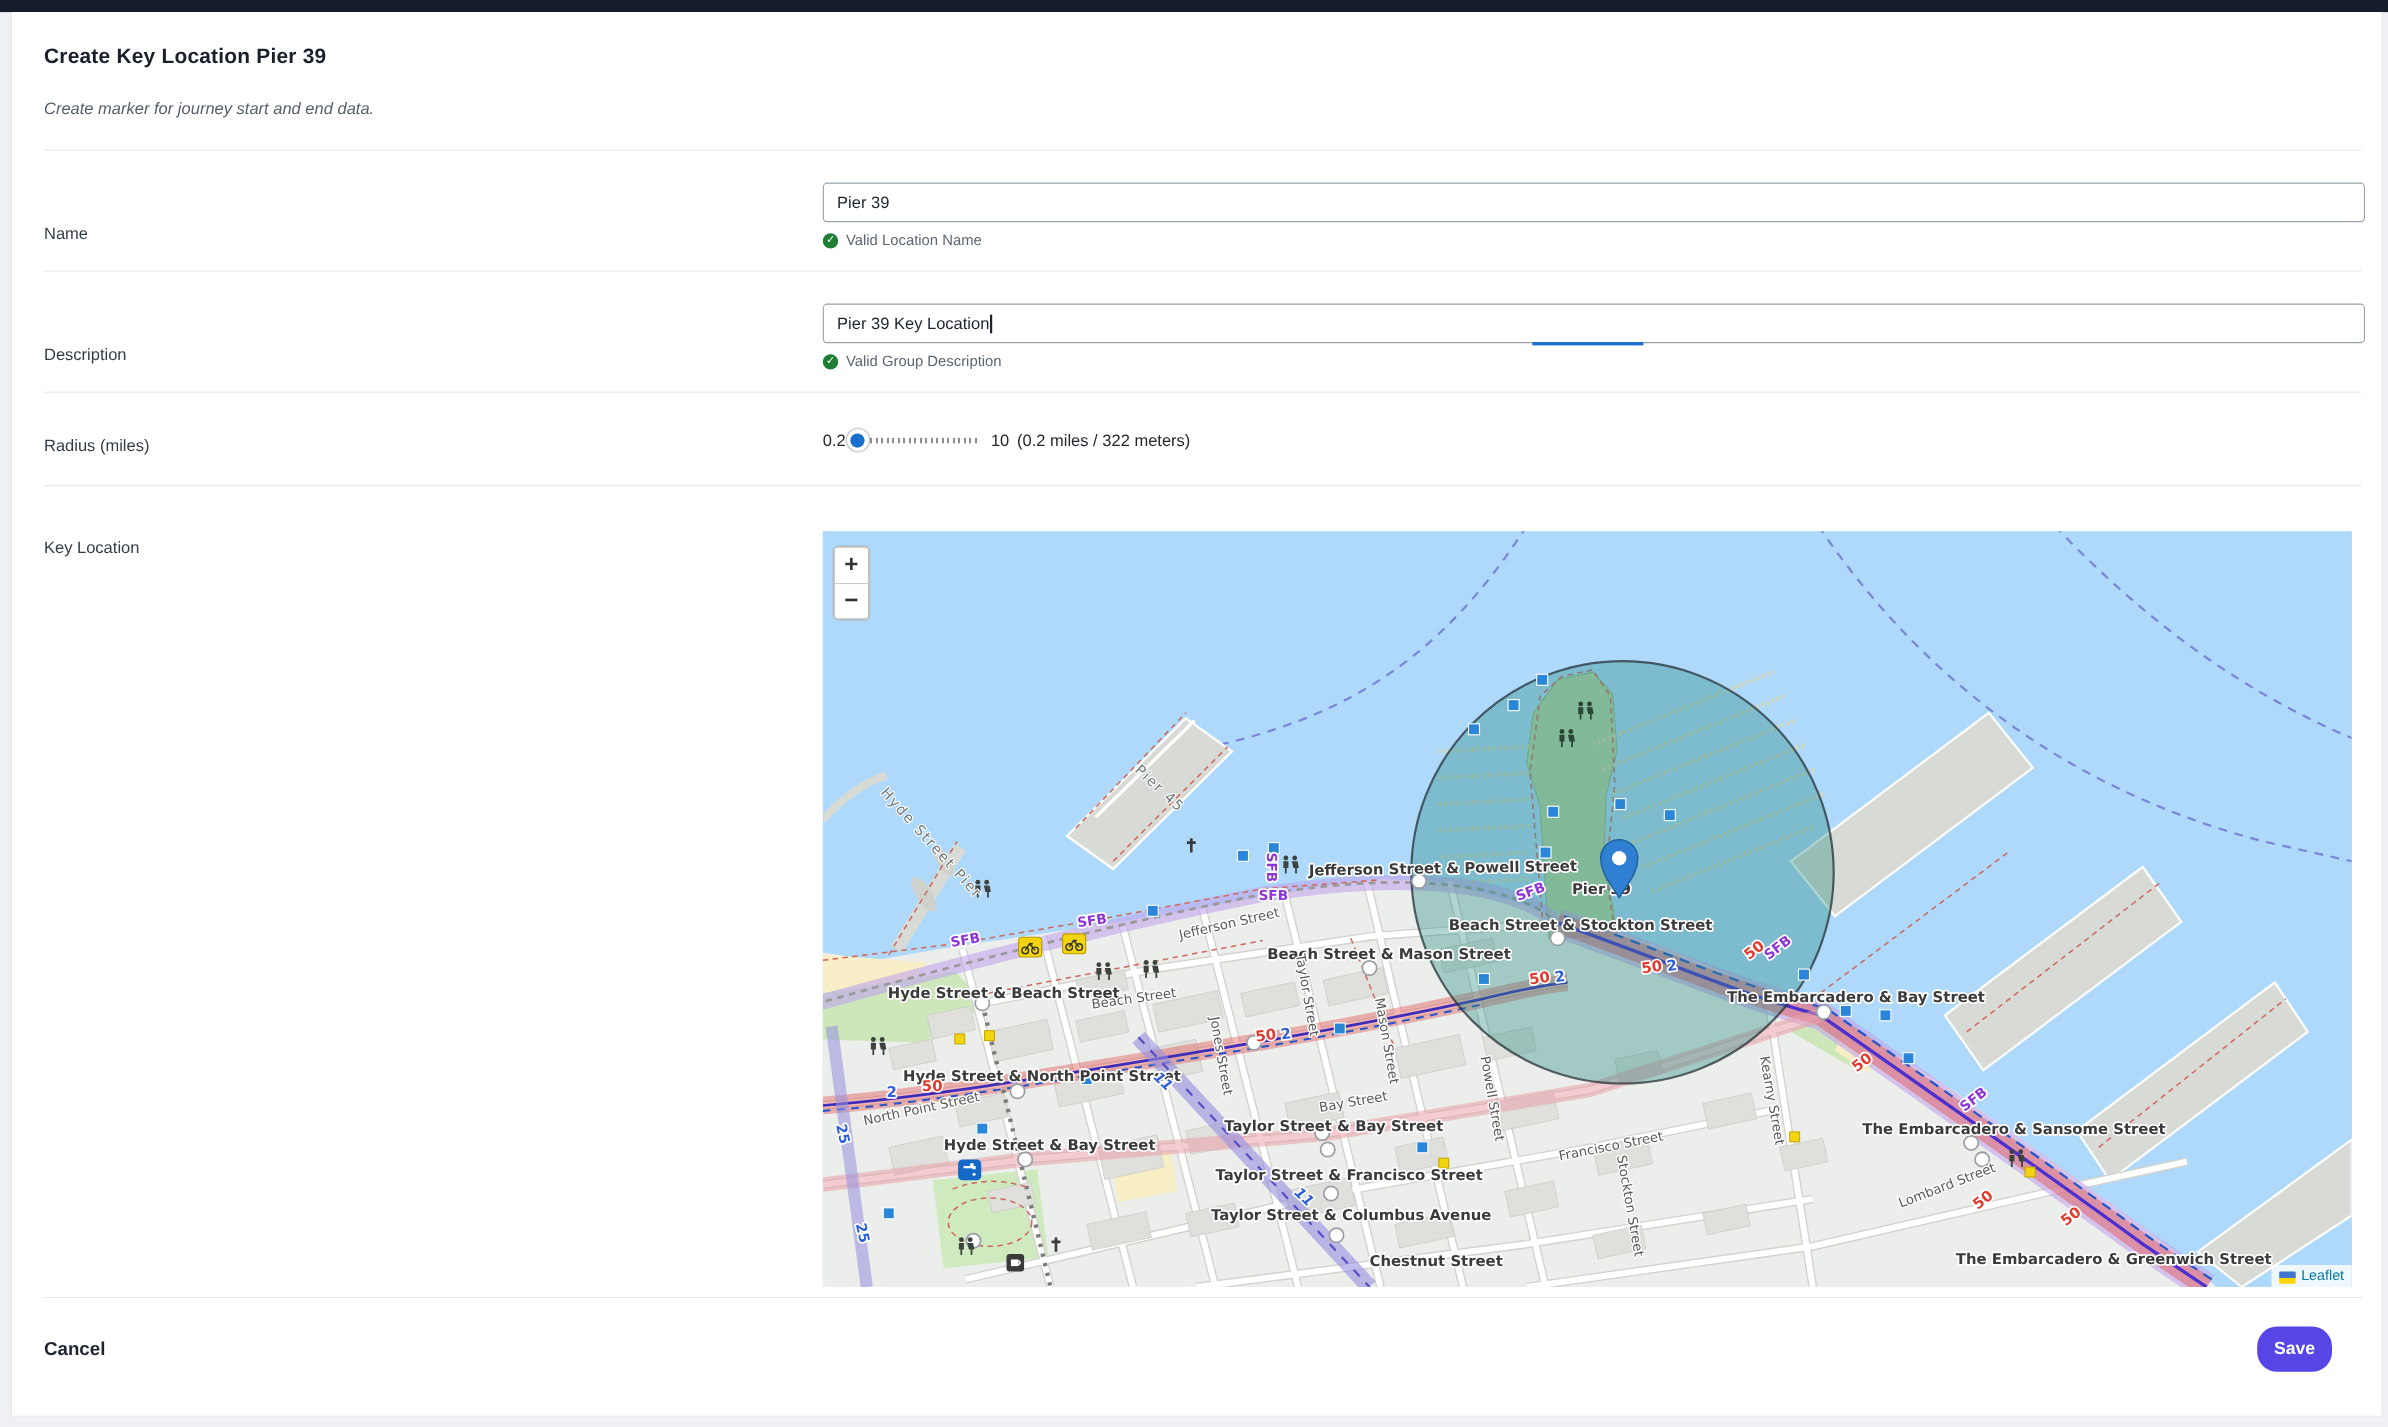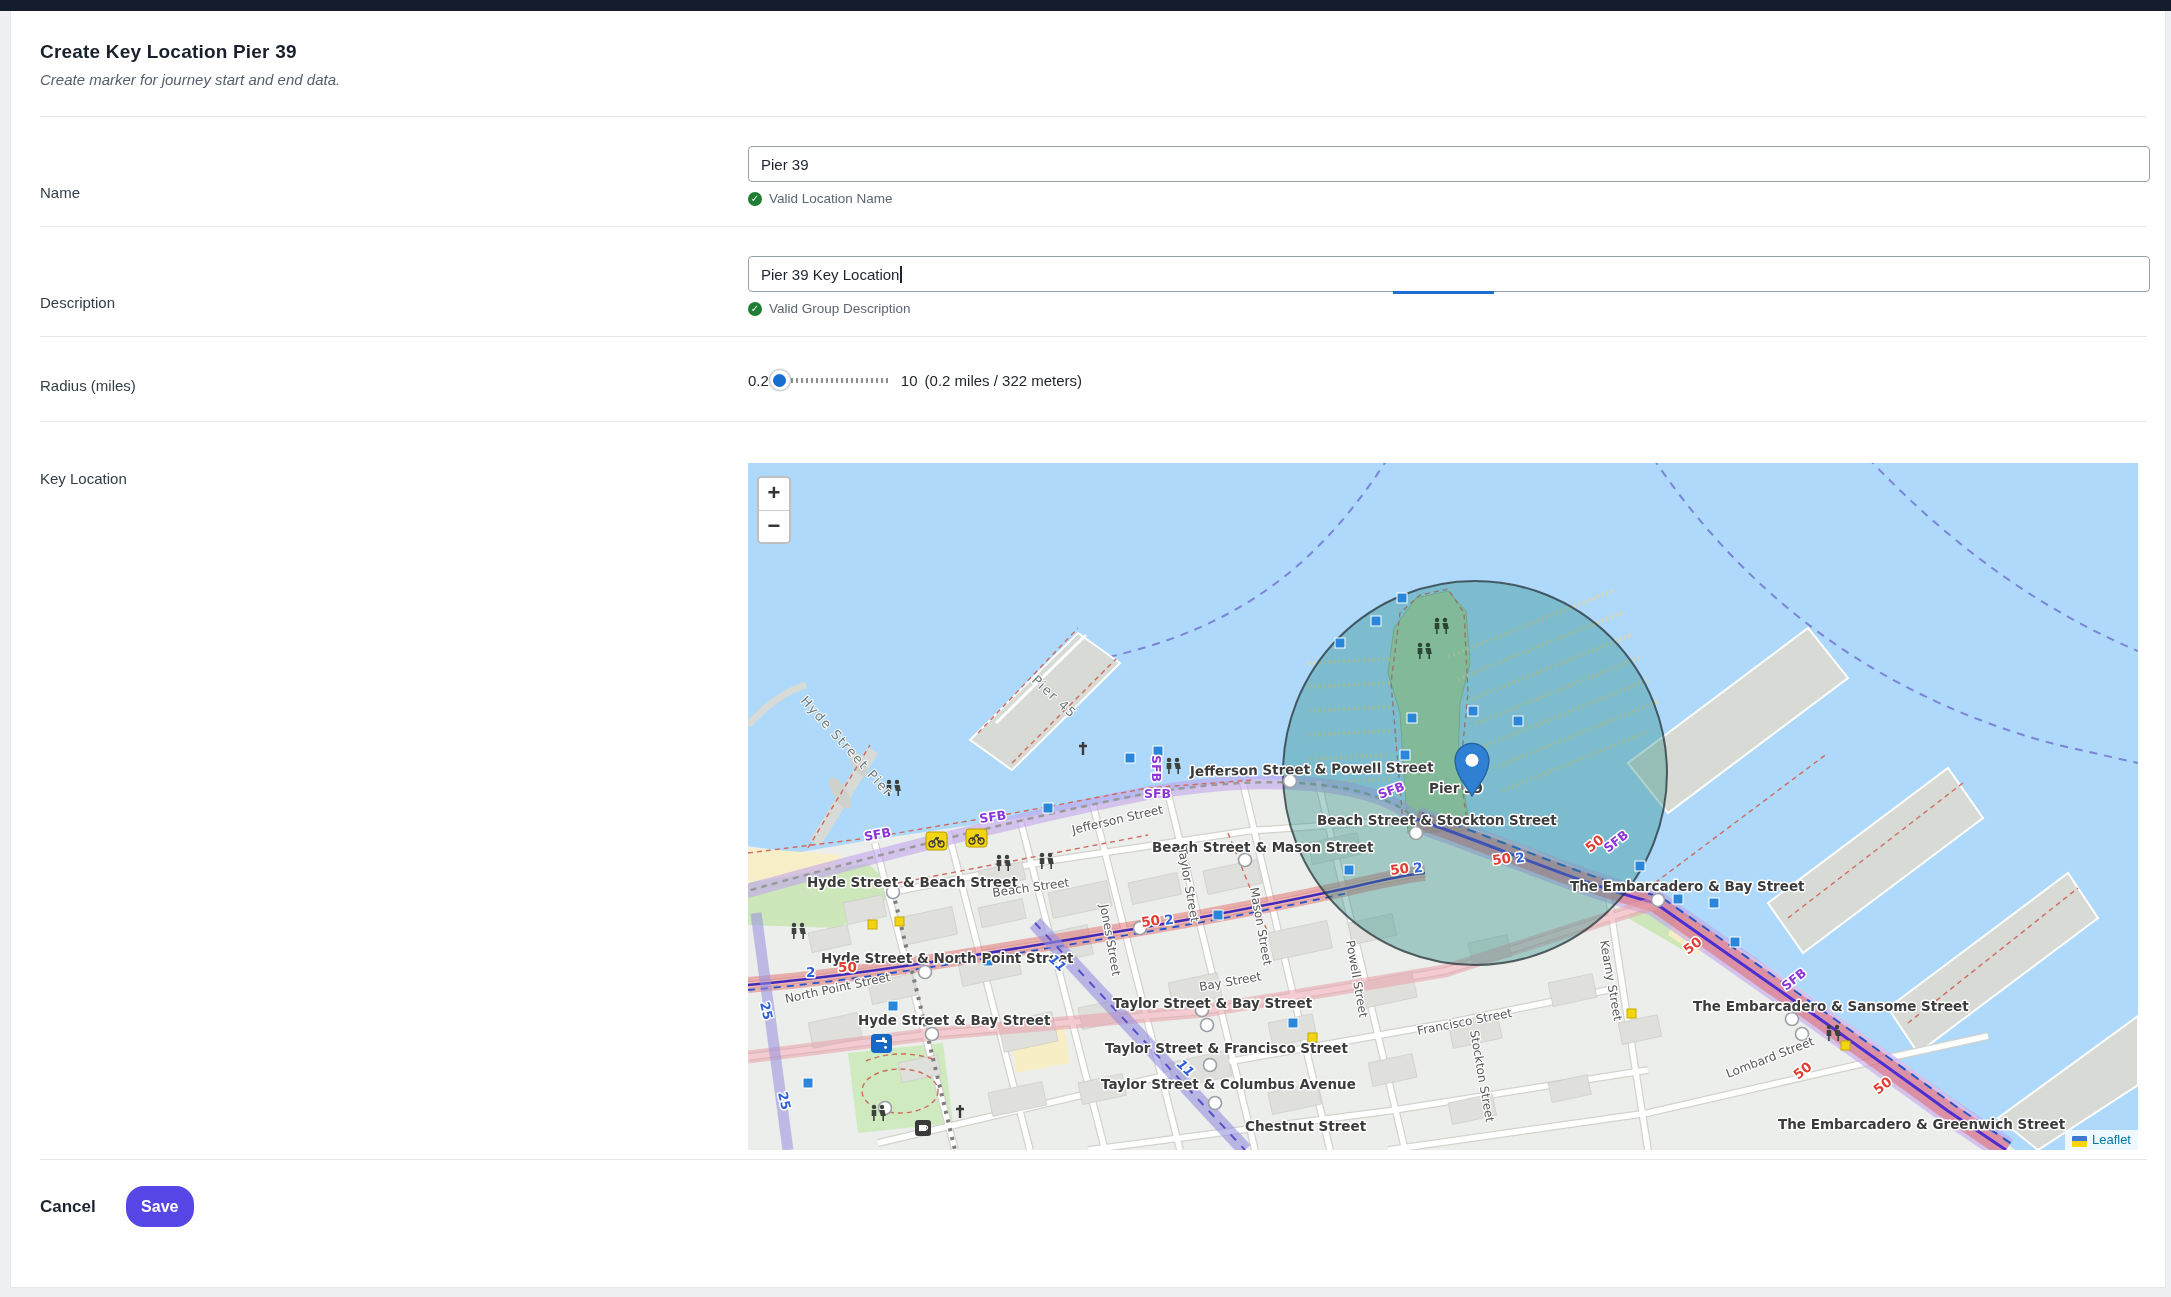--- a/index.html
+++ b/index.html
@@ -5,21 +5,21 @@
   :root{
     --accent:#5546e5; --success:#1e7e34; --topbar:#151c2c; --water:#aed9fa;
     --circle:#2d8f86; --marker:#2f7fd2; --leaflet-link:#0078a8; --focusline:#1b6fd0;
   }
   *{box-sizing:border-box;margin:0;padding:0}
   body{font-family:"Liberation Sans","DejaVu Sans",sans-serif;background:#eef0f4;width:2171px;height:1297px;position:relative;overflow:hidden}
   .topbar{position:absolute;left:0;top:0;width:2171px;height:11px;background:var(--topbar)}
   .card{position:absolute;left:10px;top:11px;width:2156px;height:1277px;background:#fff;border:1px solid #e4e7eb;border-top:none}
   .card-inner{padding:0 18px 0 29px}
   .page-title{padding-top:30px;font-size:19px;font-weight:bold;color:#19202b;letter-spacing:.2px}
-  .page-subtitle{margin-top:8px;font-size:15px;font-style:italic;color:#555f6b}
+  .page-subtitle{margin-top:28px;font-size:15px;font-style:italic;color:#555f6b}
   .row{display:flex;border-top:1px solid #e5e8ec}
   .row-label{width:708px;font-size:15px;color:#333d47;flex:none}
   .row-control{flex:1;min-width:0}
   .r-first{margin-top:28px;border-top:1px solid #e5e8ec}
   .pt-name{padding-top:29px;padding-bottom:20px}
   .pt-name .row-label{padding-top:38px}
   .pt-radius{padding-top:32px;padding-bottom:27px}
   .pt-radius .row-label{padding-top:8px}
   .pt-map{padding-top:41px;padding-bottom:9px}
   .pt-map .row-label{padding-top:7px}
@@ -39,21 +39,21 @@
   .slider-max{margin-left:12px}
   .slider-detail{margin-left:7px}
   .map-frame{position:relative;width:1390px;height:687px;background:var(--water);overflow:hidden}
   .map-frame svg{display:block}
   .leaflet-ctl{position:absolute;left:9px;top:13px;width:34px;border:2px solid rgba(0,0,0,.25);border-radius:5px;background:#fff;overflow:hidden}
   .leaflet-btn{display:block;width:30px;height:32px;text-align:center;line-height:30px;font-size:22px;font-weight:bold;color:#333;text-decoration:none;background:#fff}
   .leaflet-btn + .leaflet-btn{border-top:1px solid #ccc}
   .leaflet-attr{position:absolute;right:0;bottom:0;background:rgba(255,255,255,.8);padding:2px 7px 3px 7px;font-size:13px;display:flex;align-items:flex-end;gap:5px}
   .leaflet-attr a{color:var(--leaflet-link);text-decoration:none}
   .ua-flag{width:15px;height:11px;display:inline-block;background:linear-gradient(#3f76d2 0 50%,#ffd500 50% 100%);border-radius:1px}
-  .footer{display:flex;justify-content:flex-start;align-items:center;border-top:1px solid #e5e8ec;padding:26px 27px 0 0;gap:30px}
+  .footer{display:flex;justify-content:space-between;align-items:center;border-top:1px solid #e5e8ec;padding:26px 27px 0 0;gap:30px}
   .btn-cancel{font-size:17px;font-weight:bold;color:#1d2430;background:none;border:none;cursor:pointer;font-family:inherit}
   .btn-save{width:68px;height:41px;background:var(--accent);color:#fff;border:none;border-radius:18px;font-size:16px;font-weight:bold;cursor:pointer;font-family:inherit}
   
   text.lbl{font-family:"DejaVu Sans","Liberation Sans",sans-serif;paint-order:stroke;stroke:#fff;stroke-width:3px;stroke-linejoin:round}
   text.int{font-size:13.5px;font-weight:bold;fill:#3b3b3b}
   text.st{font-size:12px;fill:#585858;stroke-width:2.5px}
   text.wt{font-size:13px;fill:#6e797c;letter-spacing:1.5px;stroke-width:2px}
   text.sfb{font-size:12.5px;font-weight:bold;fill:#8d35d6}
   text.r50{font-size:13.5px;font-weight:bold;fill:#e23b30}
   text.r2{font-size:13.5px;font-weight:bold;fill:#2f5fd9}

